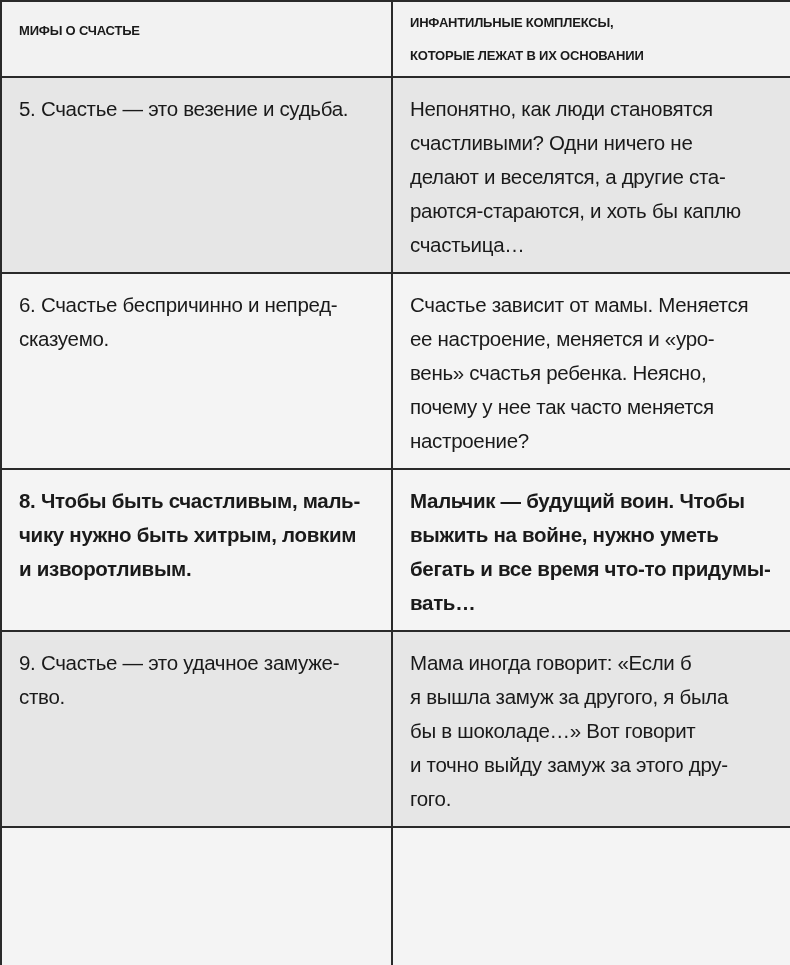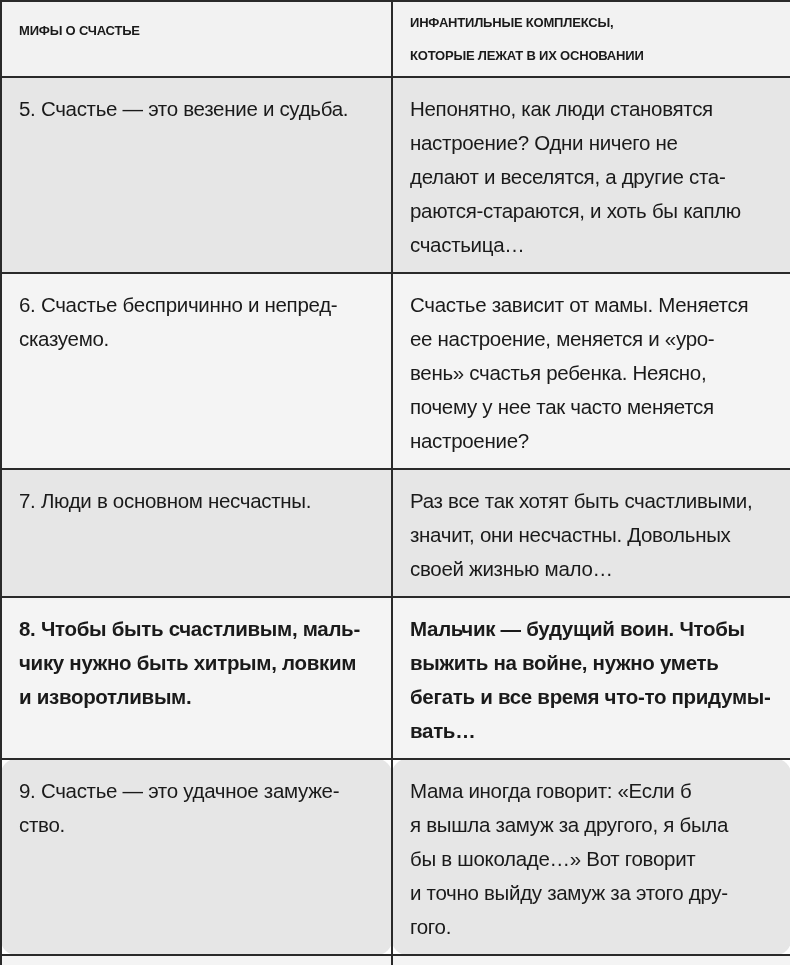--- a/index.html
+++ b/index.html
@@ -45,21 +45,21 @@
       font-size: 20.5px;
       line-height: 34px;
       letter-spacing: -0.3px;
     }
     tr.shade-dark td { background: #e6e6e6; }
     tr.shade-light td { background: #f4f4f4; }
     tr.r5 td { height: 167px; box-sizing: border-box; }
     tr.r6 td { height: 168px; box-sizing: border-box; }
     tr.r7 td { height: 109px; box-sizing: border-box; }
     tr.r8 td { height: 138px; box-sizing: border-box; font-weight: bold; }
-    tr.r9 td { height: 170px; box-sizing: border-box; border-radius: 15px; }
+    tr.r9 td { height: 170px; box-sizing: border-box; }
     tr.r10 td { height: 140px; box-sizing: border-box; }
     .line { display: block; white-space: nowrap; }
   </style>
 </head>
 <body>
 
 <table class="myths">
   <colgroup>
     <col class="c1">
     <col class="c2">
@@ -75,47 +75,37 @@
       </th>
     </tr>
   </thead>
   <tbody>
     <tr class="r5 shade-dark">
       <td>
         <span class="line">5. Счастье — это везение и судьба.</span>
       </td>
       <td>
         <span class="line">Непонятно, как люди становятся</span>
-        <span class="line">настроение? Одни ничего не</span>
+        <span class="line">счастливыми? Одни ничего не</span>
         <span class="line">делают и веселятся, а другие ста-</span>
         <span class="line">раются-стараются, и хоть бы каплю</span>
         <span class="line">счастьица…</span>
       </td>
     </tr>
     <tr class="r6 shade-light">
       <td>
         <span class="line">6. Счастье беспричинно и непред-</span>
         <span class="line">сказуемо.</span>
       </td>
       <td>
         <span class="line">Счастье зависит от мамы. Меняется</span>
         <span class="line">ее настроение, меняется и «уро-</span>
         <span class="line">вень» счастья ребенка. Неясно,</span>
         <span class="line">почему у нее так часто меняется</span>
         <span class="line">настроение?</span>
-      </td>
-    </tr>
-    <tr class="r7 shade-dark">
-      <td>
-        <span class="line">7. Люди в основном несчастны.</span>
-      </td>
-      <td>
-        <span class="line">Раз все так хотят быть счастливыми,</span>
-        <span class="line">значит, они несчастны. Довольных</span>
-        <span class="line">своей жизнью мало…</span>
       </td>
     </tr>
     <tr class="r8 shade-light">
       <td>
         <span class="line">8. Чтобы быть счастливым, маль-</span>
         <span class="line">чику нужно быть хитрым, ловким</span>
         <span class="line">и изворотливым.</span>
       </td>
       <td>
         <span class="line">Мальчик — будущий воин. Чтобы</span>

